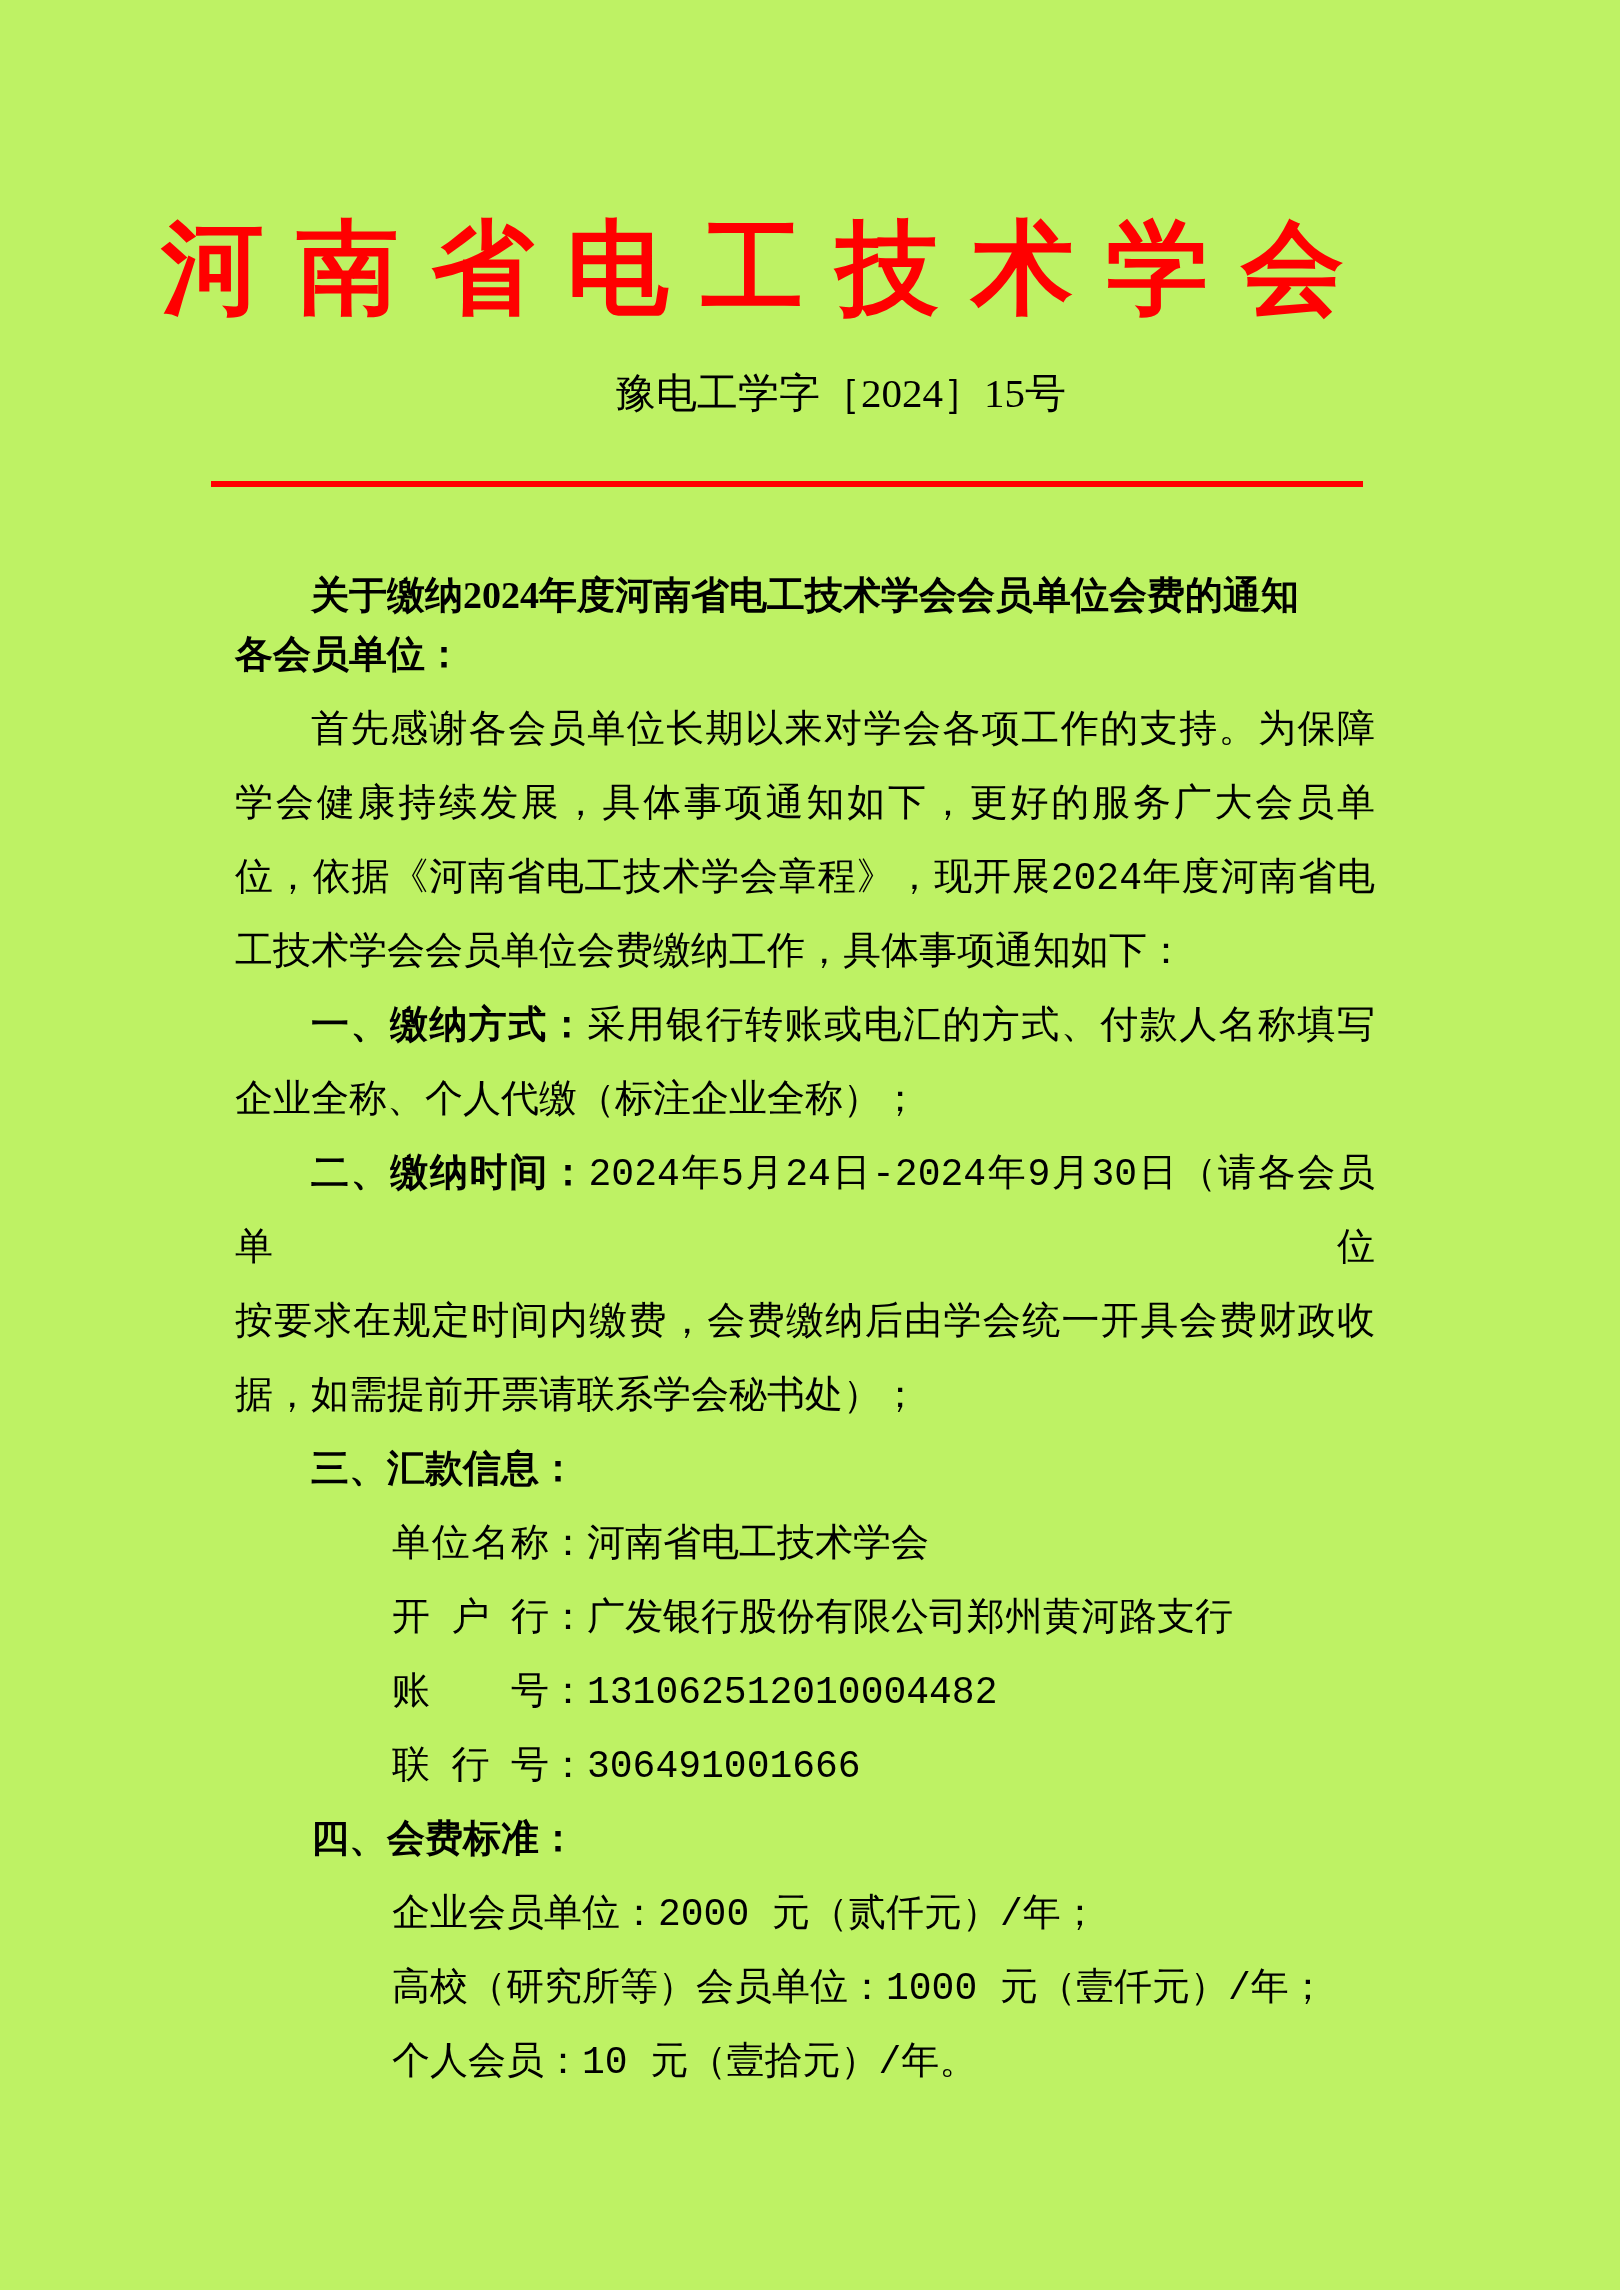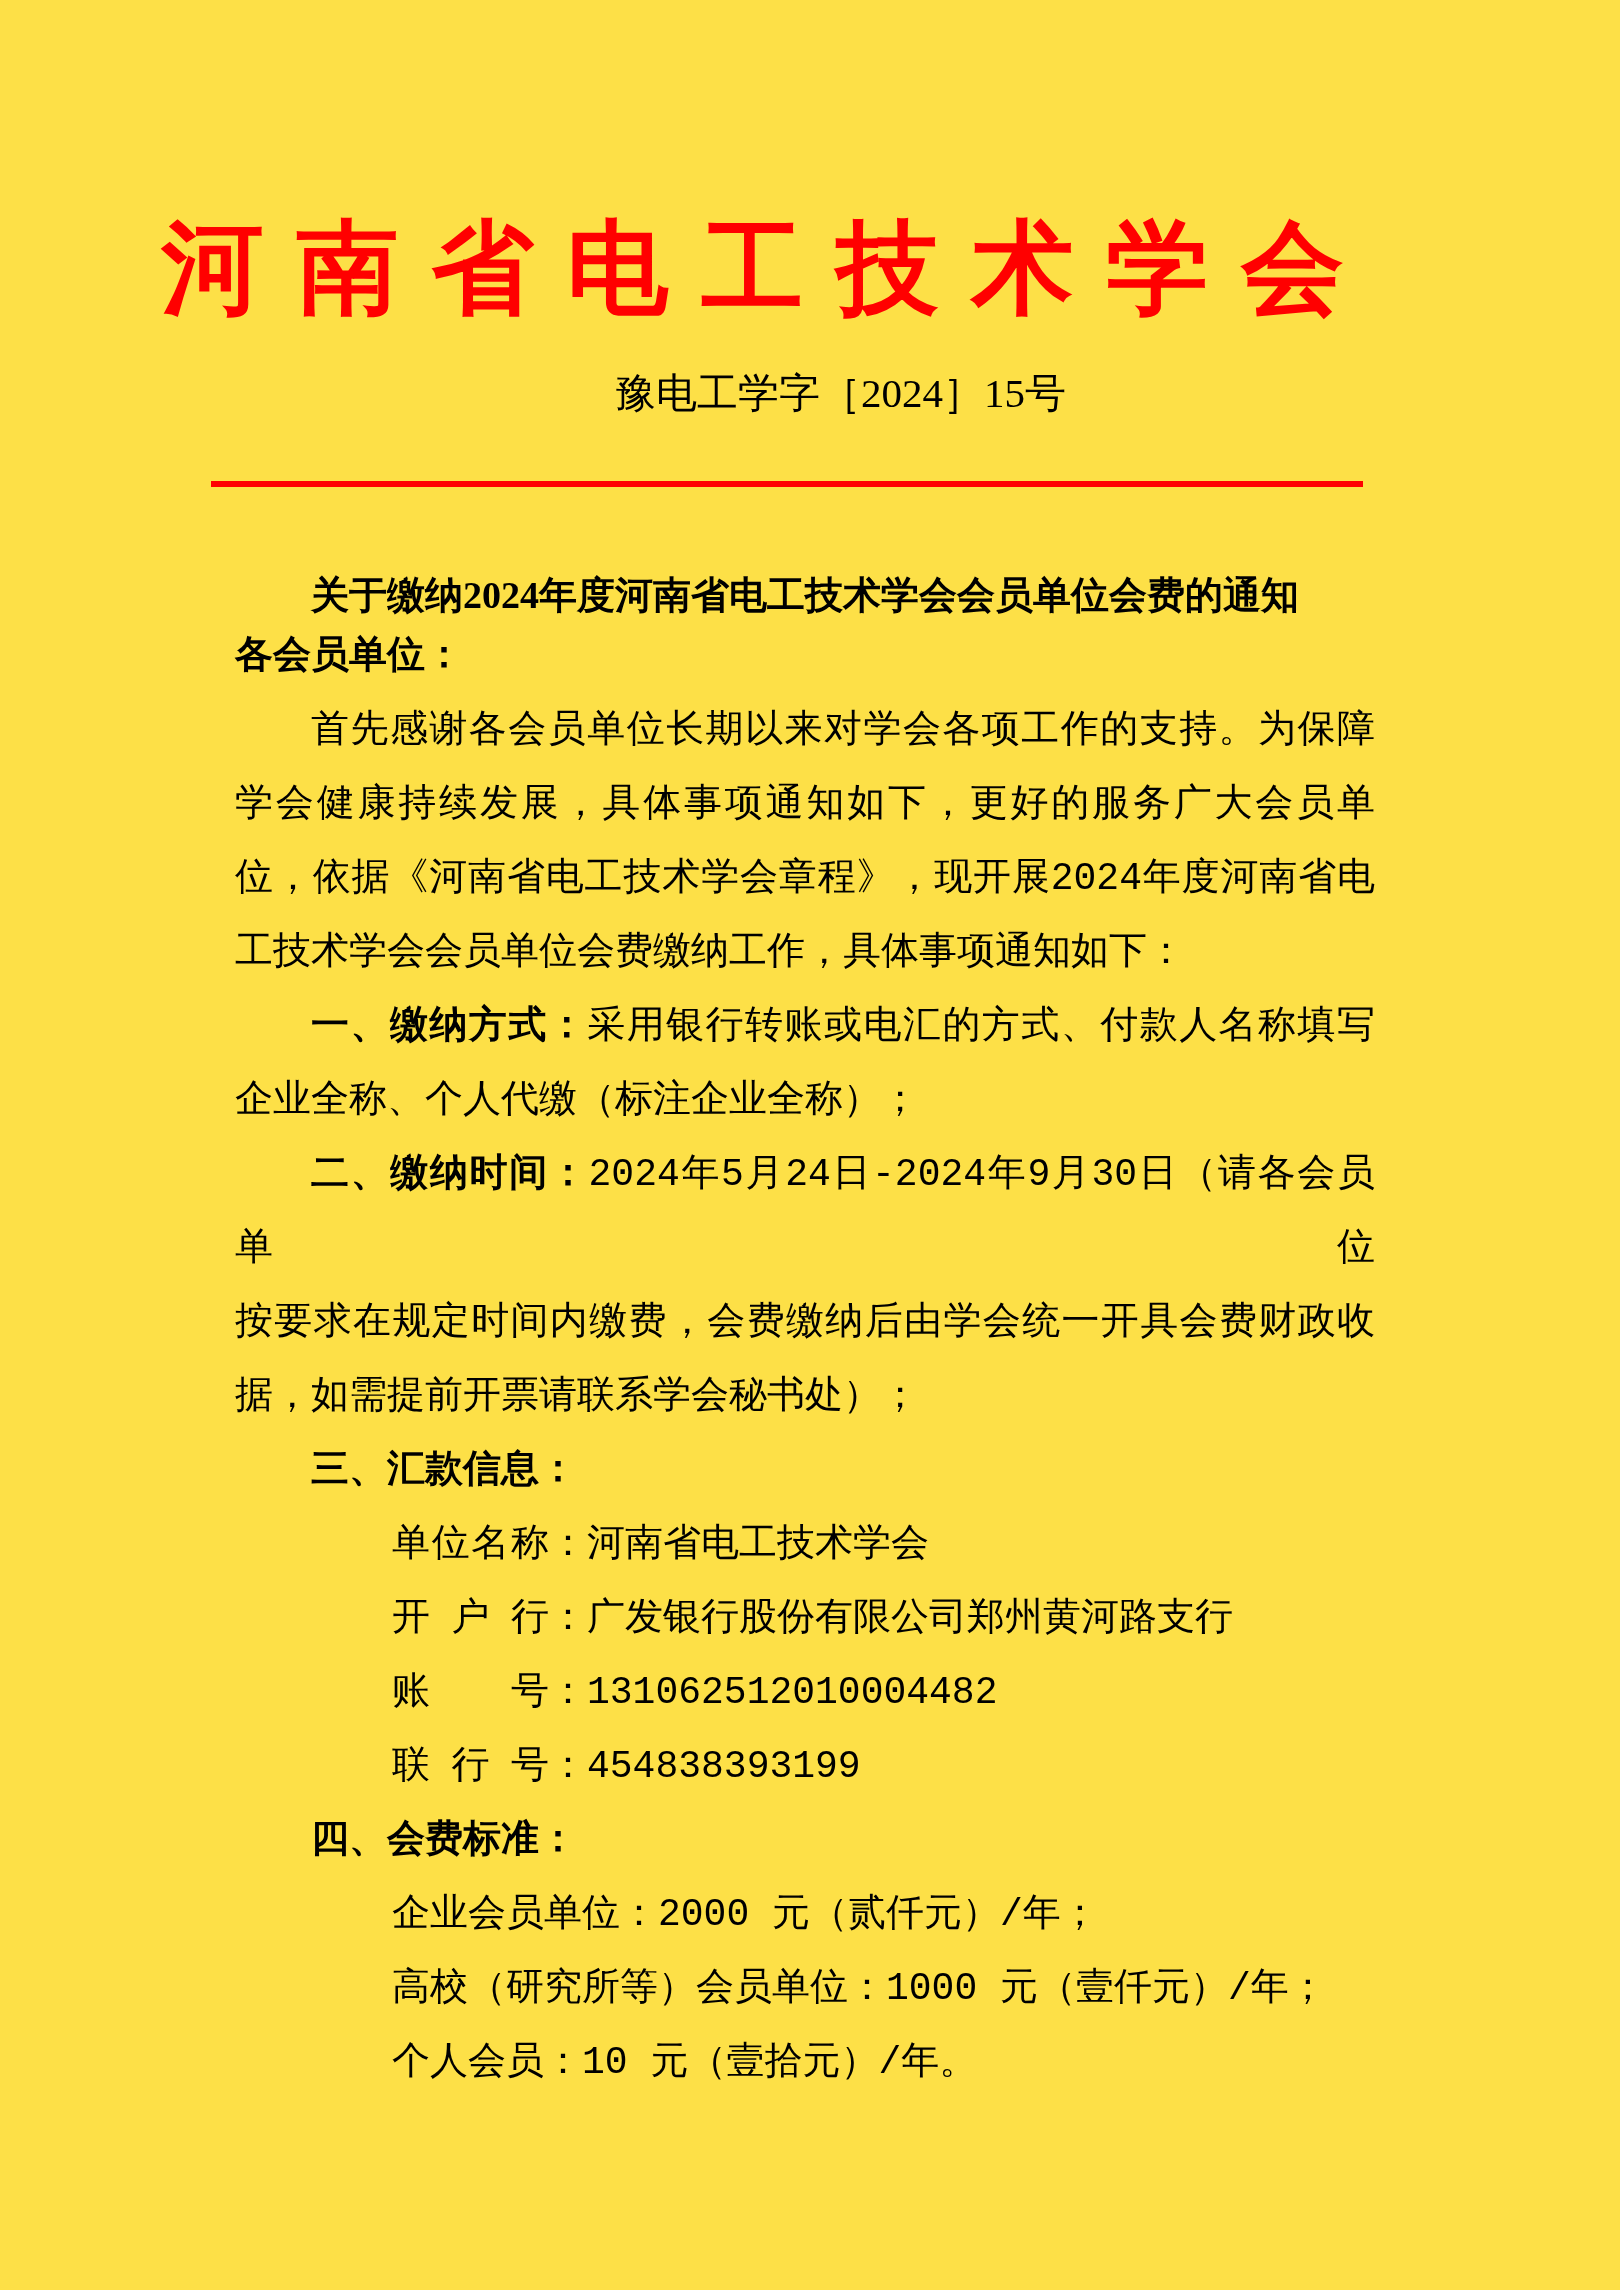--- a/index.html
+++ b/index.html
@@ -1,20 +1,20 @@
 <!DOCTYPE html>
 <html><head>
 <meta charset="utf-8">
 <style>
   html,body{margin:0;padding:0;background:#ffffff;}
   .page{
     position:relative;
     width:1620px;
     height:2291px;
-    background:#fde047;
+    background:#bef264;
     overflow:hidden;
     font-family:"Liberation Serif","DejaVu Serif",serif;
     color:#000000;
     box-sizing:border-box;
     padding-top:218px;
   }
   .org-title{
     font-size:102px;
     line-height:102px;
     font-weight:bold;
@@ -126,21 +126,21 @@
       <div class="ln kv">
         <span class="kv-label">单位名称</span><span>：</span><span>河南省电工技术学会</span>
       </div>
       <div class="ln kv">
         <span class="kv-label">开户行</span><span>：</span><span>广发银行股份有限公司郑州黄河路支行</span>
       </div>
       <div class="ln kv">
         <span class="kv-label">账号</span><span>：</span><span>131062512010004482</span>
       </div>
       <div class="ln kv">
-        <span class="kv-label">联行号</span><span>：</span><span>454838393199</span>
+        <span class="kv-label">联行号</span><span>：</span><span>306491001666</span>
       </div>
 
       <div class="ln indent2">
         <span class="b">四、会费标准：</span>
       </div>
 
       <div class="ln fee">
         <span>企业会员单位：2000 元（贰仟元）/年；</span>
       </div>
       <div class="ln fee">

